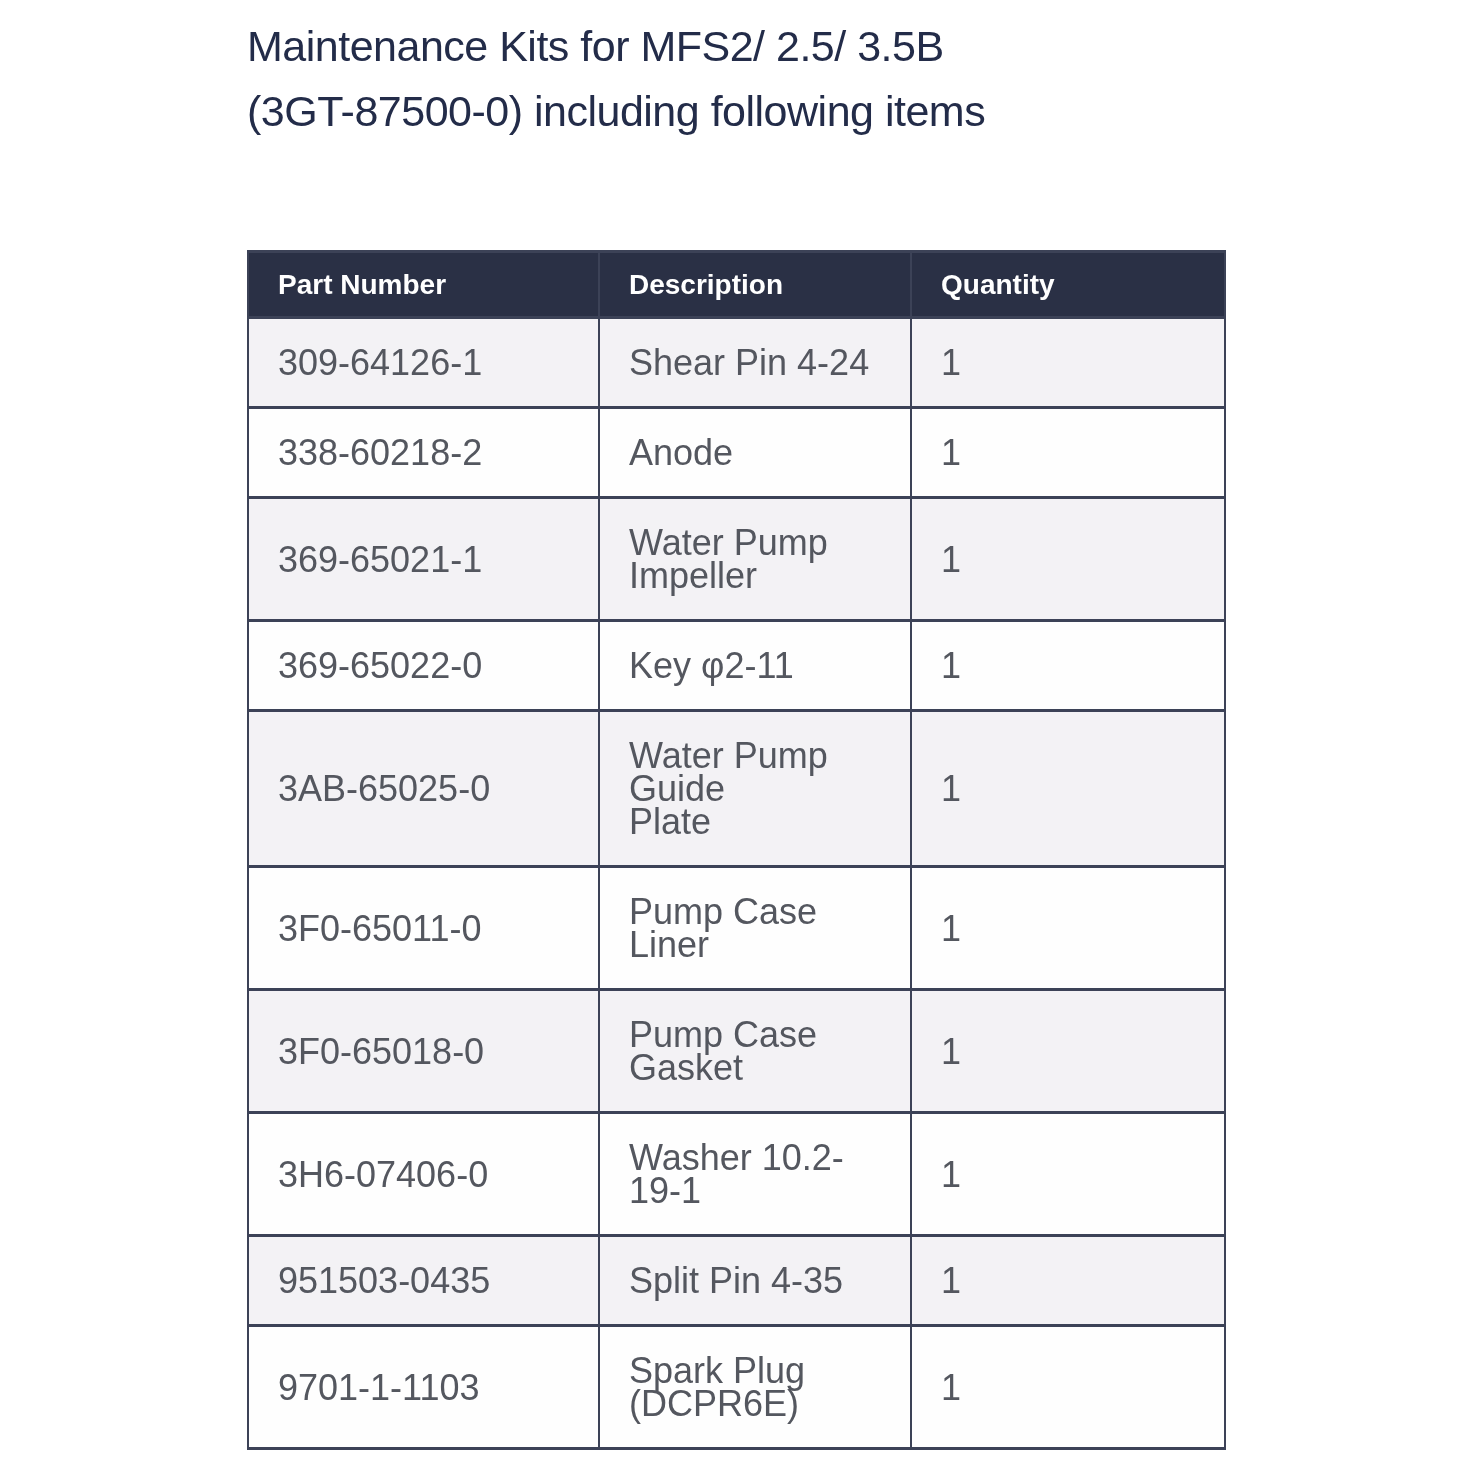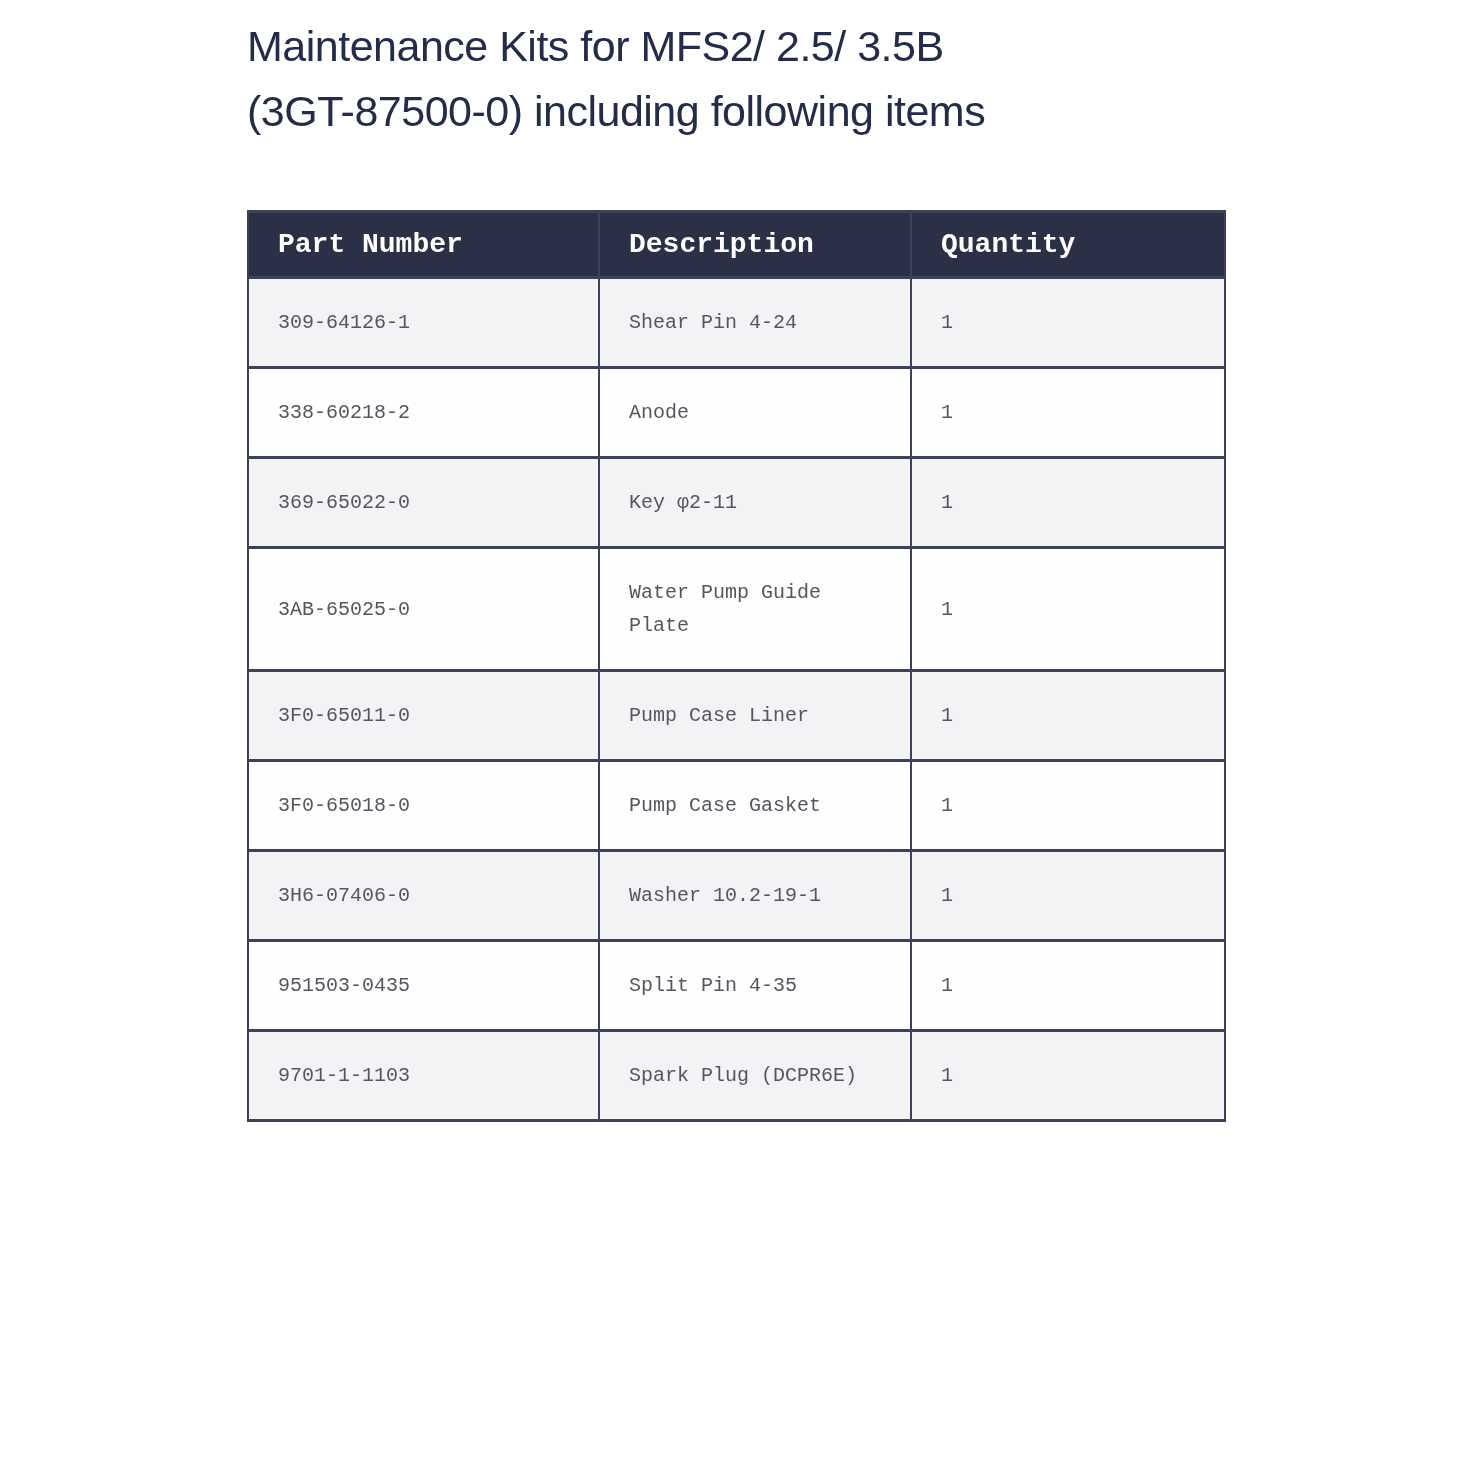--- a/index.html
+++ b/index.html
@@ -32,44 +32,43 @@
     margin: 14px 0 0 0;
     font-size: 43px;
     font-weight: 500;
     letter-spacing: -0.5px;
     line-height: 65px;
     color: var(--title_color);
   }
   .page-title .line { display: block; }
   table.parts-table {
     border-collapse: collapse;
-    margin-top: 66px;
+    margin-top: 106px;
     width: 977px;
     table-layout: fixed;
-    font-family: Liberation Mono, monospace;
   }
   table.parts-table th,
   table.parts-table td {
     border-left: 2px solid var(--border);
     border-right: 2px solid var(--border);
     border-top: 3px solid var(--border);
     border-bottom: 3px solid var(--border);
     text-align: left;
     vertical-align: middle;
   }
   table.parts-table th {
     background: var(--header_bg);
     color: var(--header_text);
     font-size: 28px;
     font-weight: 700;
     line-height: 33px;
     padding: 15px 20px 15px 29px;
   }
   table.parts-table td {
-    font-size: 20px;
+    font-size: 36px;
     font-weight: 400;
     line-height: 33px;
     color: var(--body_text);
     padding: 27px 20px 27px 29px;
   }
   td.col-desc { white-space: pre-line; }
   tbody tr:nth-child(odd)  { background: var(--row_alt_bg); }
   tbody tr:nth-child(even) { background: var(--row_bg); }
 </style>
 </head>
@@ -100,20 +99,26 @@
         <td class="col-part">309-64126-1</td>
         <td class="col-desc">Shear Pin 4-24</td>
         <td class="col-qty">1</td>
       </tr>
       <tr>
         <td class="col-part">338-60218-2</td>
         <td class="col-desc">Anode</td>
         <td class="col-qty">1</td>
       </tr>
       <tr>
+        <td class="col-part">369-65021-1</td>
+        <td class="col-desc">Water Pump
+Impeller</td>
+        <td class="col-qty">1</td>
+      </tr>
+      <tr>
         <td class="col-part">369-65022-0</td>
         <td class="col-desc">Key φ2-11</td>
         <td class="col-qty">1</td>
       </tr>
       <tr>
         <td class="col-part">3AB-65025-0</td>
         <td class="col-desc">Water Pump Guide
 Plate</td>
         <td class="col-qty">1</td>
       </tr>

